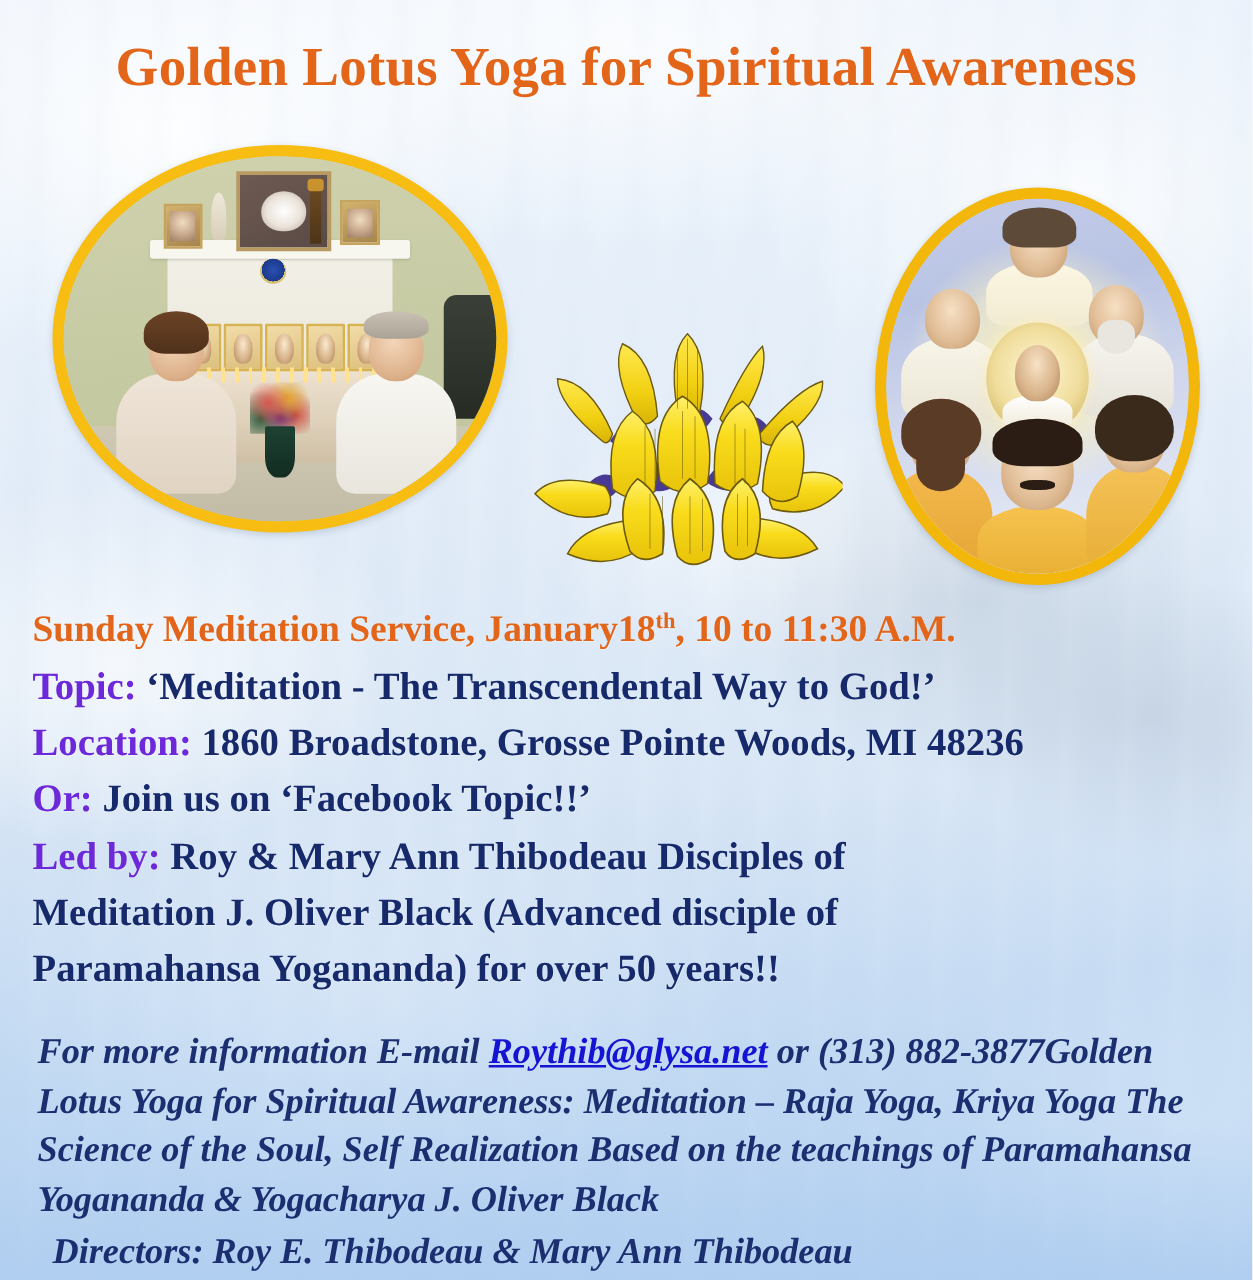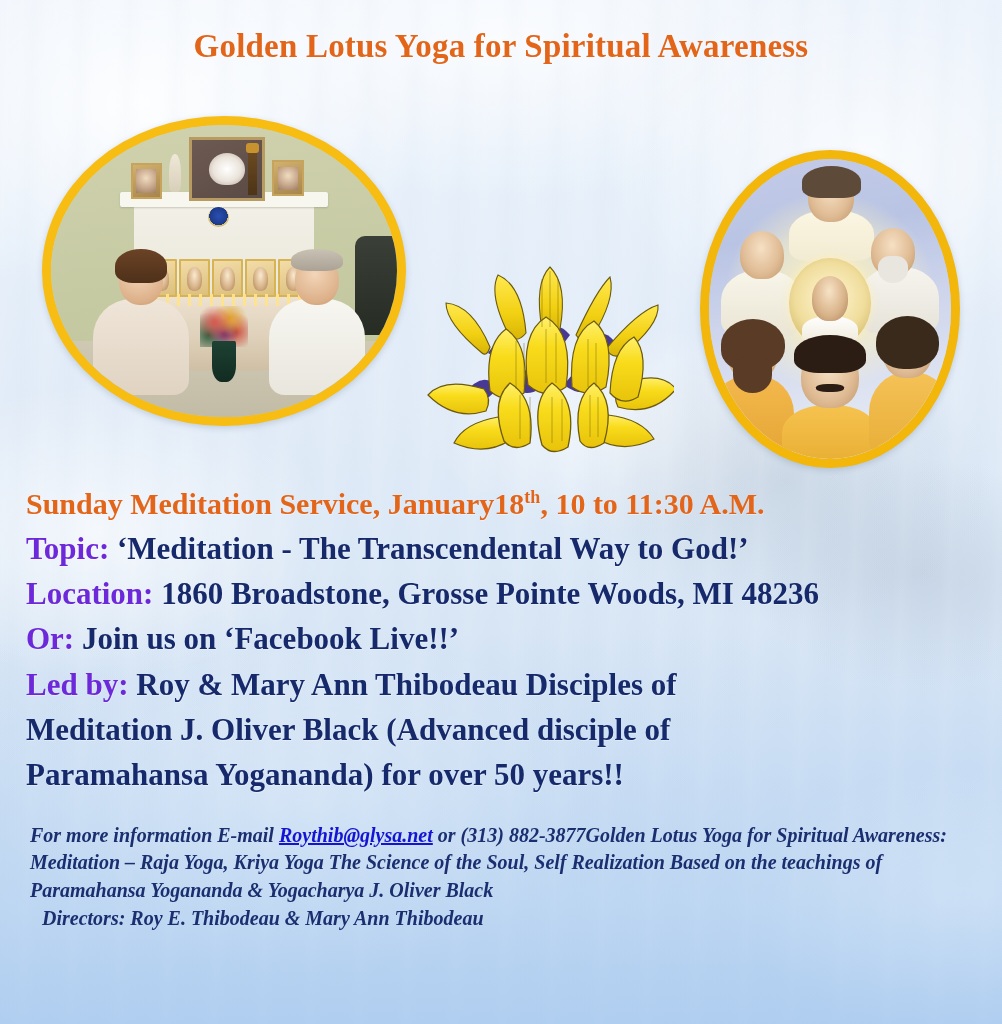--- a/index.html
+++ b/index.html
@@ -72,21 +72,21 @@
   
   .title-wrap {
     position: absolute;
     top: 28px;
     left: 0;
     width: 100%;
     text-align: center;
   }
   .title {
     display: inline-block;
-    font-size: 33px;
+    font-size: 44px;
     font-weight: bold;
     color: #e2651a;
     letter-spacing: 0.2px;
     text-shadow: 1px 1px 1px rgba(255,255,255,0.55);
     white-space: nowrap;
   }
 
   
   .media-row {
     position: absolute;
@@ -319,21 +319,21 @@
   }
   .lbl { color: #6d28d9; }
   sup { font-size: 0.6em; vertical-align: super; }
 
   
   .footer {
     position: absolute;
     left: 30px;
     top: 822px;
     width: 940px;
-    font-size: 20px;
+    font-size: 29px;
     font-style: italic;
     font-weight: bold;
     color: #1b2f70;
     line-height: 1.37;
   }
   .footer .strongish { font-weight: bold; }
   .footer .lightish { font-weight: bold; }
   .link {
     color: #1414d2;
     text-decoration: underline;
@@ -506,21 +506,21 @@
   </div>
 
   <div class="body-text">
 
     <div class="line service"><span>Sunday Meditation Service, January</span><span>18</span><sup>th</sup><span>, 10 to 11:30 A.M.</span></div>
 
     <div class="line"><span class="lbl">Topic:</span> <span>‘Meditation - The Transcendental Way to God!’</span></div>
 
     <div class="line"><span class="lbl">Location:</span> <span>1860 Broadstone, Grosse Pointe Woods, MI 48236</span></div>
 
-    <div class="line"><span class="lbl">Or:</span> <span>Join us on ‘Facebook Live!!’</span></div>
+    <div class="line"><span class="lbl">Or:</span> <span>Join us on ‘Facebook Topic!!’</span></div>
 
     <div class="line"><span class="lbl">Led by:</span> <span>Roy &amp; Mary Ann Thibodeau Disciples of</span></div>
     <div class="line"><span>Meditation J. Oliver Black (Advanced disciple of</span></div>
     <div class="line"><span>Paramahansa Yogananda) for over 50 years!!</span></div>
 
   </div>
 
   <div class="footer">
     <div><span>For more information E-mail </span><span class="link">Roythib@glysa.net</span><span> or (313) 882-3877</span><span class="strongish">Golden Lotus Yoga for Spiritual Awareness:</span><span class="lightish"> Meditation – Raja Yoga, Kriya Yoga The Science of the Soul, Self Realization Based on the teachings of Paramahansa Yogananda &amp; Yogacharya J. Oliver Black</span></div>
     <div class="footer-block2">Directors: Roy E. Thibodeau &amp; Mary Ann Thibodeau</div>

